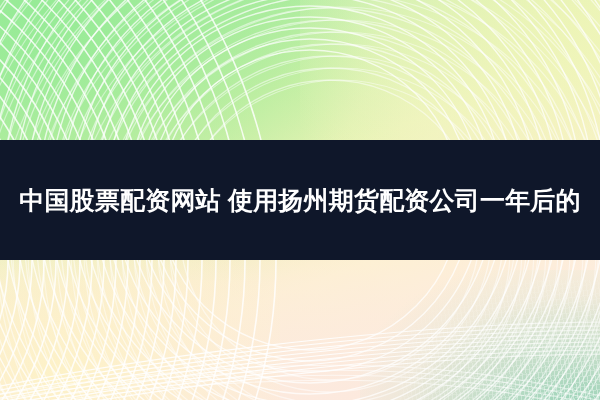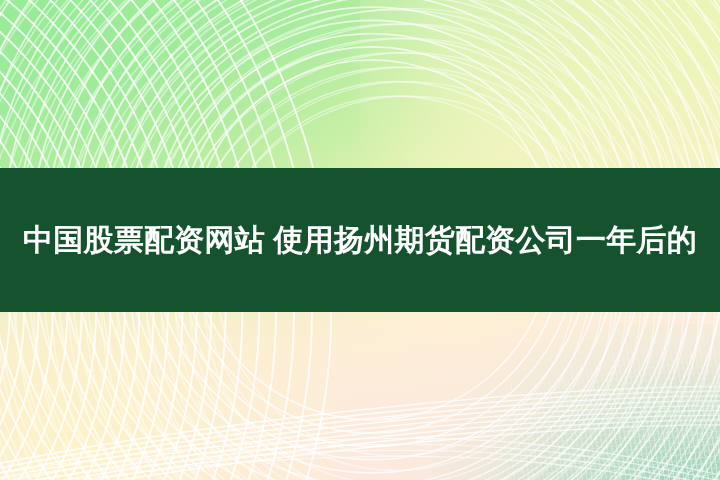--- a/index.html
+++ b/index.html
@@ -115,21 +115,21 @@
     mask-image: radial-gradient(ellipse at 90% 95%, #000 0%, rgba(0,0,0,0.5) 55%, rgba(0,0,0,0) 82%);
   }
 
   
   .title-banner {
     position: absolute;
     left: 0;
     top: 140px;
     width: 600px;
     height: 120px;
-    background: #14532d;
+    background: #0f172a;
     display: flex;
     flex-direction: row;
     align-items: center;
     justify-content: center;
     box-sizing: border-box;
     padding: 0 2px;
   }
   .title-text {
     margin: 0;
     width: 100%;

